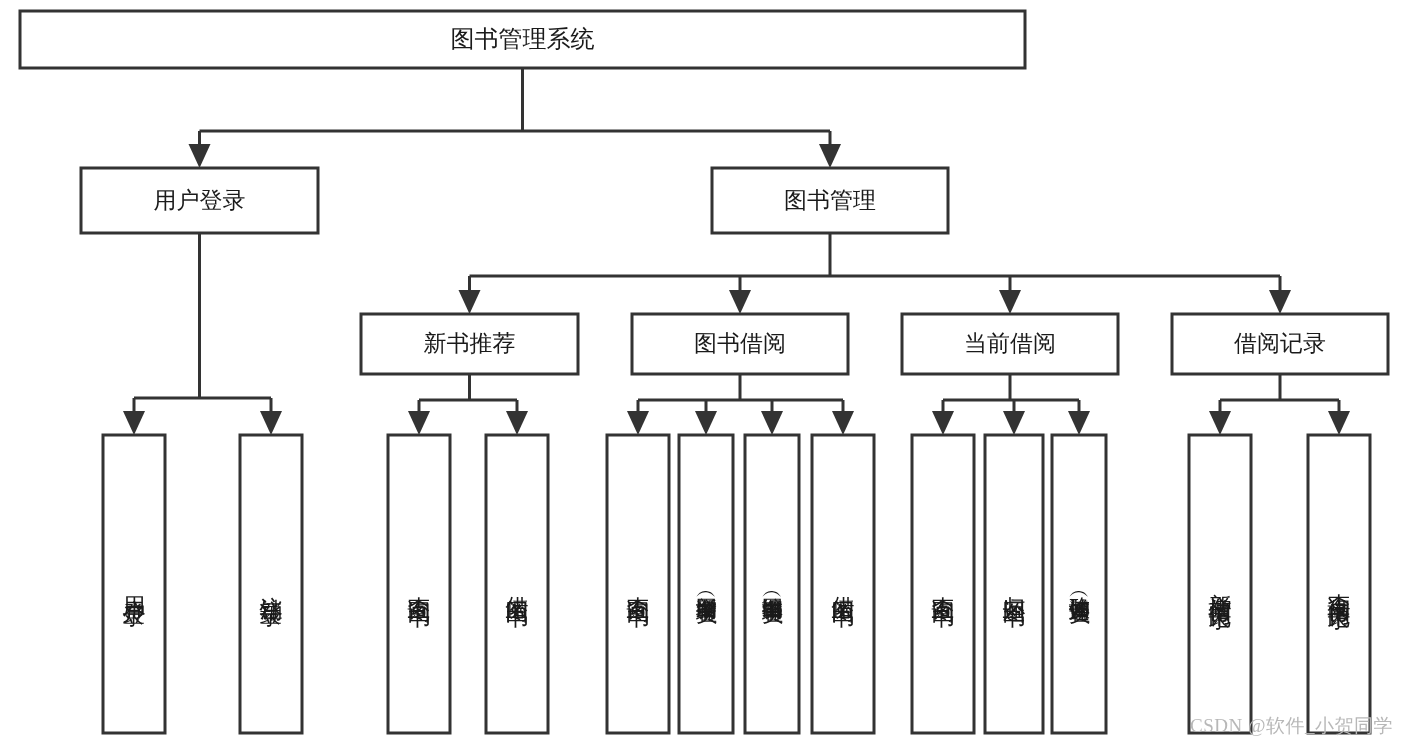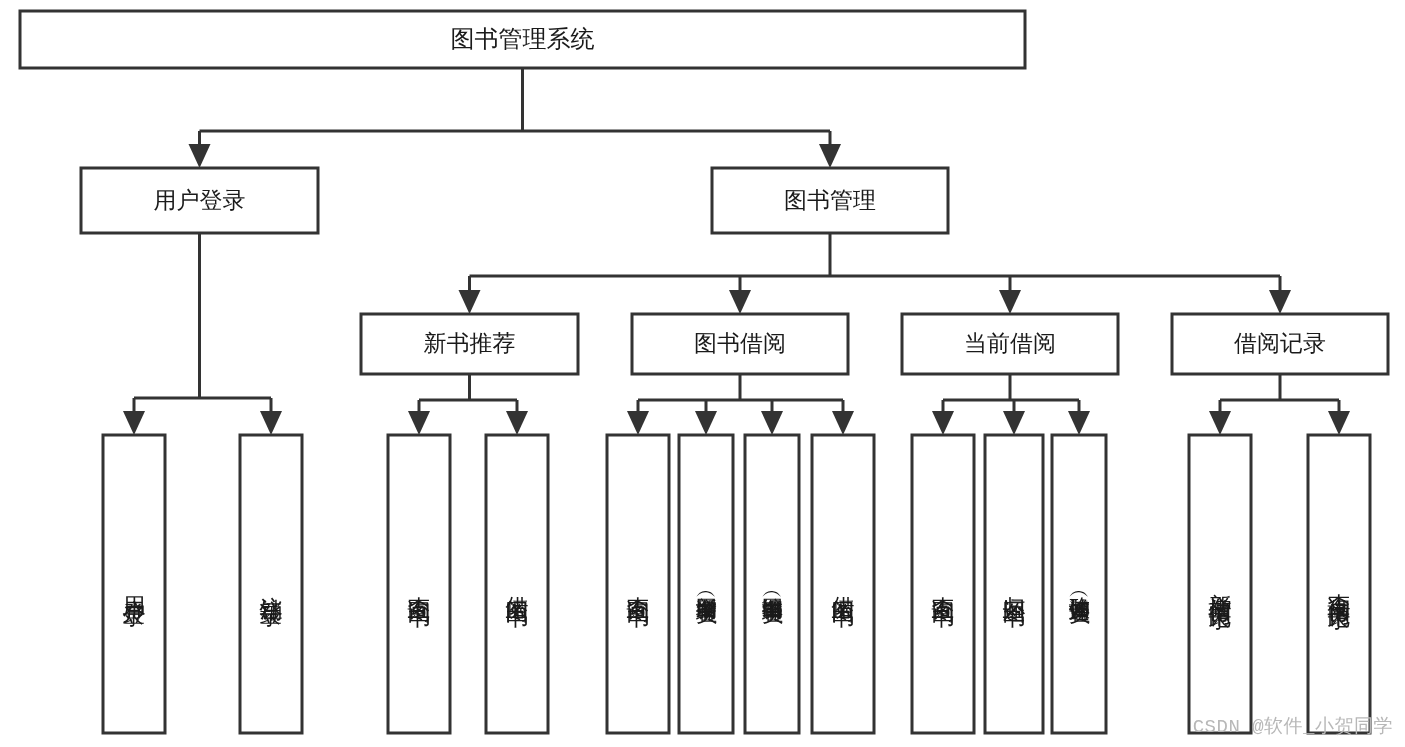--- a/index.html
+++ b/index.html
@@ -63,21 +63,21 @@
     font-size: 23px;
     line-height: 1.18;
     letter-spacing: 3px;
     color: #1a1a1a;
     white-space: nowrap;
   }
   .watermark {
     position: absolute;
     right: 12px;
     bottom: 8px;
-    font-family: Liberation Mono, monospace;
+    font-family: Liberation Serif, serif;
     font-size: 19px;
     color: #b8b8b8;
     letter-spacing: 0.5px;
     white-space: nowrap;
   }
 </style>
 </head>
 <body>
 
 <div id="diagram-root">

